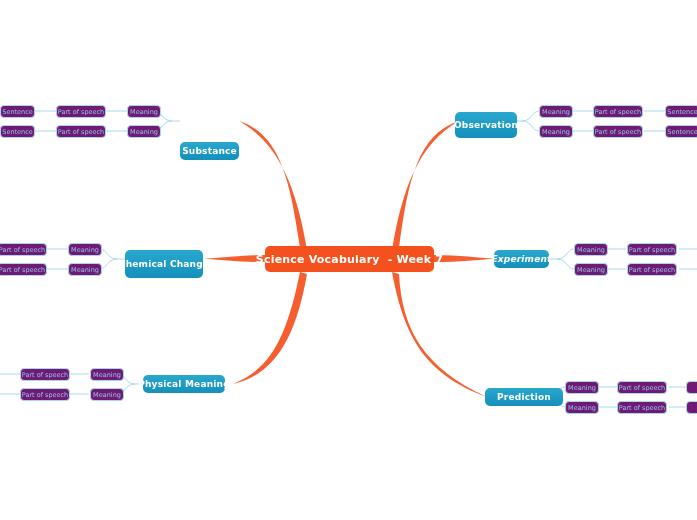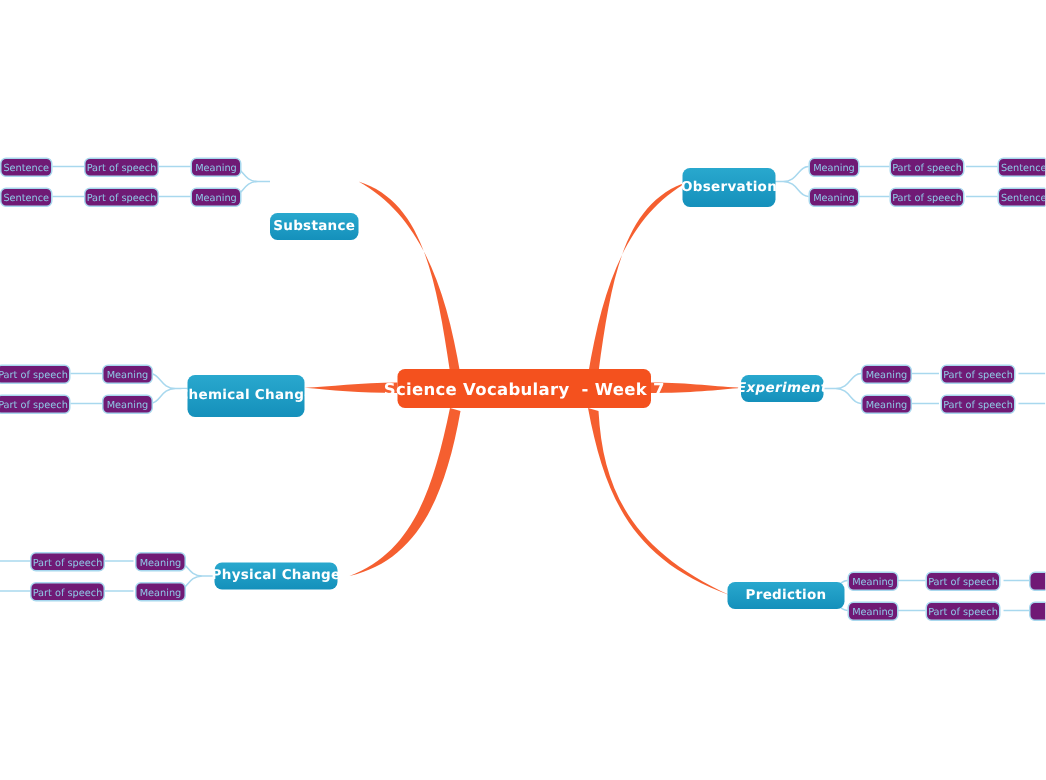--- a/index.html
+++ b/index.html
@@ -169,21 +169,21 @@
   <div class="leaf-box" style="left:127px; top:125px; width:34px;">Meaning</div>
 
   <div class="branch-node" style="left:125px; top:250px; width:78px; height:28px;">Chemical Change</div>
 
   <div class="leaf-box" style="left:-3px; top:243px; width:50px;">Part of speech</div>
   <div class="leaf-box" style="left:68px; top:243px; width:34px;">Meaning</div>
 
   <div class="leaf-box" style="left:-3px; top:263px; width:50px;">Part of speech</div>
   <div class="leaf-box" style="left:68px; top:263px; width:34px;">Meaning</div>
 
-  <div class="branch-node" style="left:143px; top:375px; width:82px; height:18px;">Physical Change</div>
+  <div class="branch-node" style="left:143px; top:375px; width:82px; height:18px;">Physical Meaning</div>
 
   <div class="leaf-box" style="left:20px; top:368px; width:50px;">Part of speech</div>
   <div class="leaf-box" style="left:90px; top:368px; width:34px;">Meaning</div>
 
   <div class="leaf-box" style="left:20px; top:388px; width:50px;">Part of speech</div>
   <div class="leaf-box" style="left:90px; top:388px; width:34px;">Meaning</div>
 
   <div class="branch-node" style="left:455px; top:112px; width:62px; height:26px;">Observation</div>
 
   <div class="leaf-box" style="left:539px; top:105px; width:34px;">Meaning</div>

